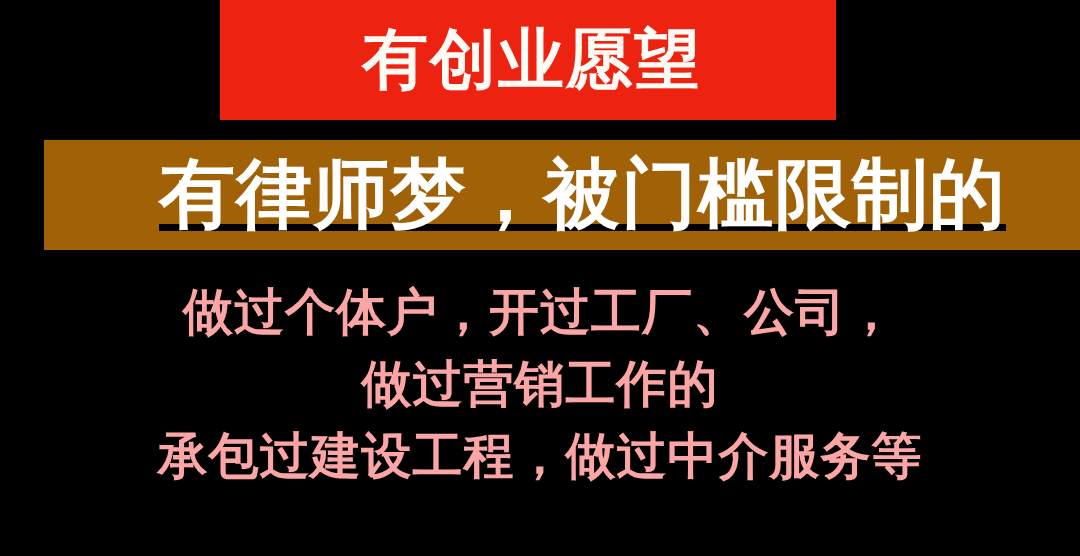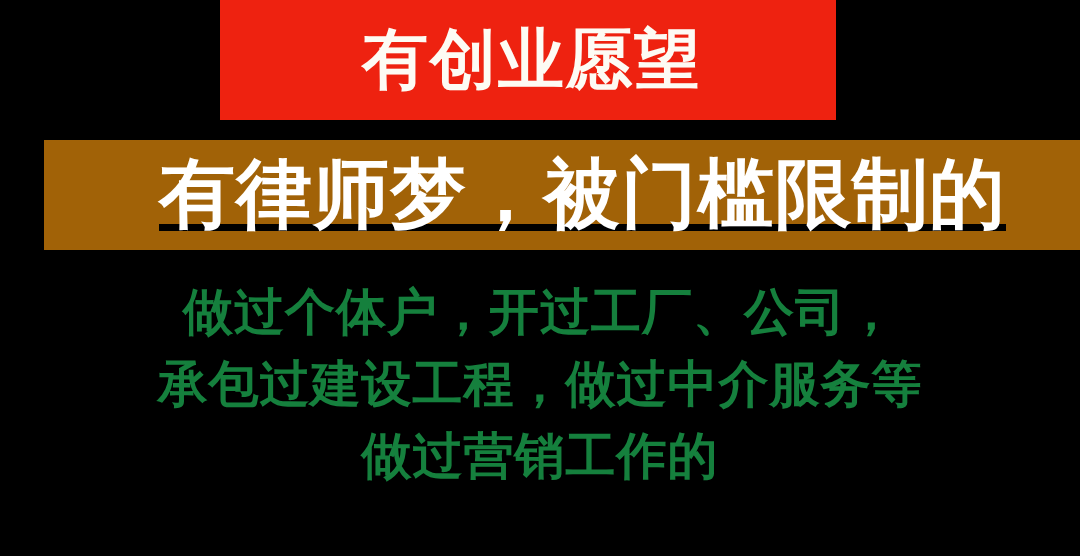--- a/index.html
+++ b/index.html
@@ -70,21 +70,21 @@
   .body-block {
     position: absolute;
     left: 0px;
     top: 276px;
     width: 1080px;
     display: flex;
     flex-direction: column;
     align-items: center;
   }
   .body-line {
-    color: #15803d;
+    color: #fca5a5;
     font-size: 50px;
     font-weight: bold;
     line-height: 72px;
     letter-spacing: 1px;
     white-space: nowrap;
     text-align: center;
   }
 </style>
 </head>
 <body>
@@ -94,17 +94,17 @@
   <div class="banner-red">
     <span class="banner-text">有创业愿望</span>
   </div>
 
   <div class="banner-blue">
     <span class="banner-text">有律师梦，被门槛限制的</span>
   </div>
 
   <div class="body-block">
     <div class="body-line">做过个体户，开过工厂、公司，</div>
+    <div class="body-line">做过营销工作的</div>
     <div class="body-line">承包过建设工程，做过中介服务等</div>
-    <div class="body-line">做过营销工作的</div>
   </div>
 
 </div>
 
 </body></html>

